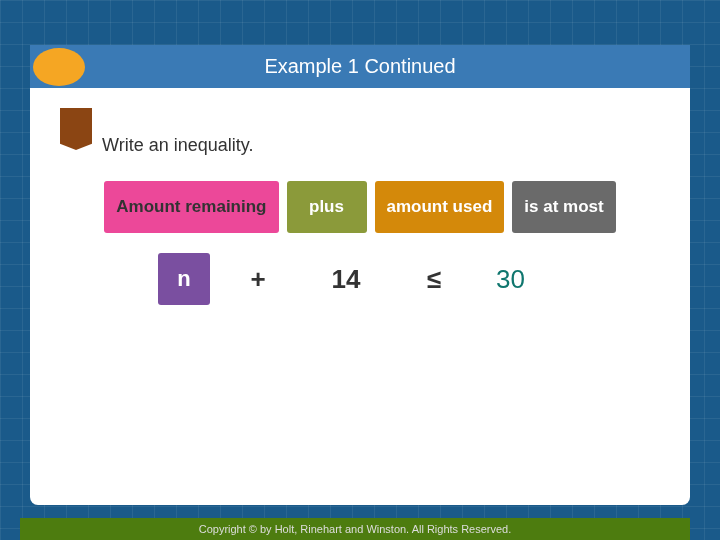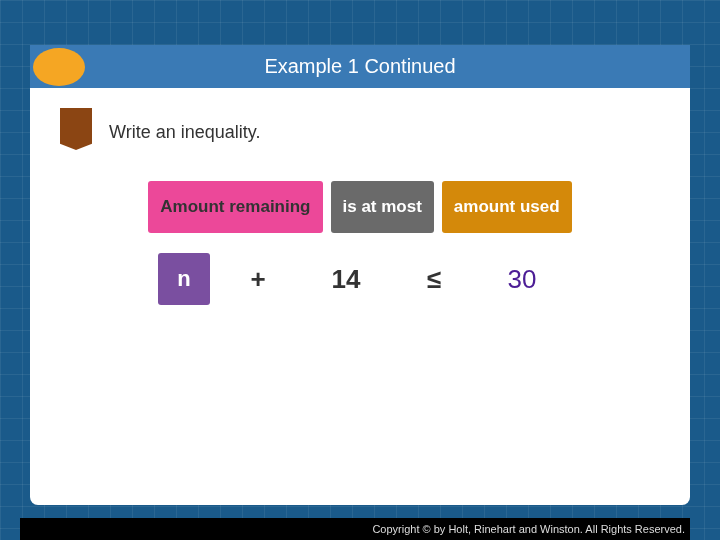--- a/index.html
+++ b/index.html
@@ -72,23 +72,22 @@
       height: 42px;
       background: #8B4513;
       position: relative;
       margin-bottom: 6px;
       clip-path: polygon(0 0, 100% 0, 100% 85%, 50% 100%, 0 85%);
       display: inline-block;
     }
 
     .write-line {
       display: flex;
-      align-items: center;
+      align-items: flex-end;
       margin-bottom: 25px;
-      gap: 7px;
     }
 
     .write-text {
       font-size: 18px;
       color: #333;
       margin-left: 10px;
     }
 
     
     .equation-row {
@@ -181,33 +180,32 @@
     .leq-sign {
       font-size: 26px;
       color: #333;
       font-weight: bold;
       min-width: 52px;
       text-align: center;
     }
 
     .number-30 {
       font-size: 26px;
-      color: #4c1d95;
-      min-width: 52px;
-      text-align: center;
+      color: #0f766e;
+      min-width: 52px;
     }
 
     
     .footer {
       position: absolute;
       bottom: 0;
       left: 20px;
       right: 30px;
-      background: #000000;
-      text-align: right;
+      background: #4d7c0f;
+      text-align: center;
       padding: 5px;
       font-size: 11px;
       color: #ccc;
     }
 
     .copyright-text {
       font-size: 11px;
       color: #ddd;
     }
   </style>
@@ -230,27 +228,30 @@
       <div class="bookmark-shape"></div>
       <span class="write-text">Write an inequality.</span>
     </div>
 
     <div class="equation-row">
 
       <div class="box box-gray">
         <span>Amount remaining</span>
       </div>
 
+      <div class="box box-olive">
+        <span>plus</span>
+      </div>
+
+      <div class="box box-orange">
+        <span>amount used</span>
+      </div>
 
       <div class="box box-dark-gray">
         <span>is at most</span>
-      </div>
-
-      <div class="box box-orange">
-        <span>amount used</span>
       </div>
 
 
     </div>
 
     <div class="variable-row">
 
       <div class="var-box var-purple">
         <span>n</span>
       </div>

